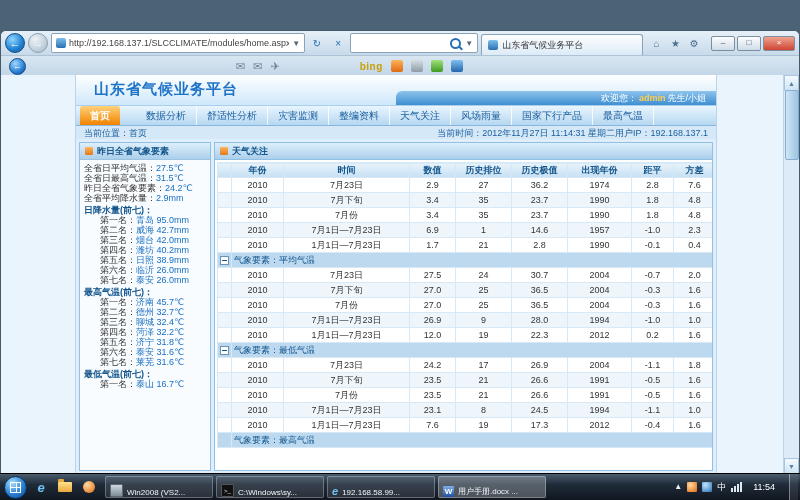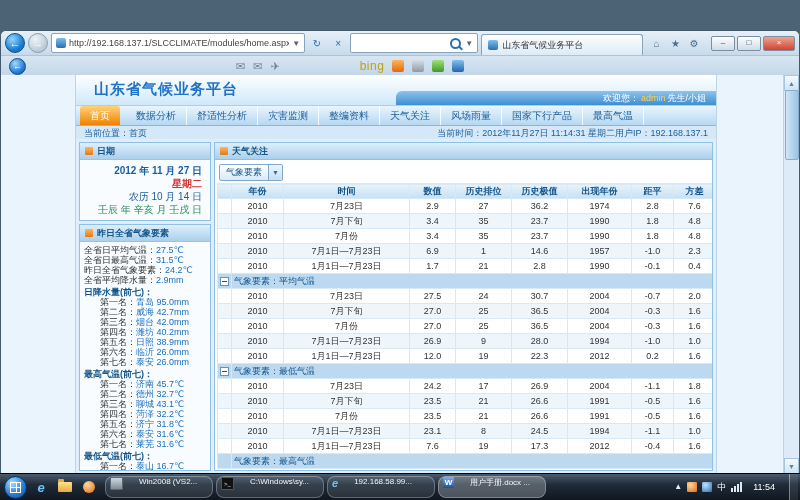--- a/index.html
+++ b/index.html
@@ -39,21 +39,21 @@
       font-size:8px;color:#345;line-height:1}
   .cap.close{background:linear-gradient(#f0a391,#cf4433);color:#fff;width:30px}
 
   .cmdrow{position:relative;height:20px;background:linear-gradient(#d8e6f2,#c2d6e8);
       display:flex;align-items:center;gap:10px;padding:0 8px;border-bottom:1px solid #9fb6c9}
   .orb-sm{width:15px;height:15px;border-radius:50%;background:radial-gradient(circle at 35% 30%,#9fd8ff,#2b7fd4 60%,#0c4a8f);
       border:1px solid #0d4d8d;display:flex;align-items:center;justify-content:center;color:#fff;font-size:9px}
   .cmdcluster{display:flex;gap:8px;align-items:center}
   .cmdcluster.center{margin-left:200px}
   .glyphicon{font-size:11px;color:#6f8296;line-height:1}
-  .binglabel{font-size:12px;font-weight:normal;color:#c8a006;letter-spacing:.5px}
+  .binglabel{font-size:10px;font-weight:bold;color:#c8a006;letter-spacing:.5px}
   .appdot{width:12px;height:12px;border-radius:2px}
   .appdot.orange{background:linear-gradient(#ffb35c,#e06a10)}
   .appdot.green{background:linear-gradient(#9fe07a,#3f9a22)}
   .appdot.blue{background:linear-gradient(#7fc0f0,#2565ad)}
   .appdot.gray{background:linear-gradient(#d7dee4,#8d9aa6)}
 
   
   .viewport{position:absolute;top:44px;left:0;right:0;bottom:0;background:#eaf4fc}
   .scrollbar{position:absolute;top:0;right:0;width:15px;height:100%;background:#dcebf7;border-left:1px solid #bcd4e8}
   .sb-arrow{height:14px;display:flex;align-items:center;justify-content:center;font-size:7px;color:#5b82a6;
@@ -62,28 +62,28 @@
       background:linear-gradient(90deg,#cfe6f6,#9cc4e2);border:1px solid #86add0}
   .sb-arrow.down{position:absolute;bottom:0;left:0;right:0}
 
   .page{position:absolute;left:74px;top:0;width:640px;height:100%;background:#fff;
       border-left:1px solid #bcd4e8;border-right:1px solid #bcd4e8}
   .banner{position:relative;height:30px;background:linear-gradient(#feffff,#cfe8fa);border-bottom:1px solid #aacfec}
   .sitetitle{position:absolute;left:18px;top:5px;font-size:15px;font-weight:bold;color:#1f74c8;letter-spacing:1px}
   .welcomestrip{position:absolute;right:0;bottom:0;height:14px;width:300px;
       background:linear-gradient(#8ec3ec,#3e8fd2);display:flex;align-items:center;justify-content:flex-end;
       padding:0 10px;font-size:9px;color:#fff;gap:2px;border-radius:6px 0 0 0}
-  .welcomestrip .user{color:#ffcf4a;font-weight:normal}
+  .welcomestrip .user{color:#ffcf4a;font-weight:bold}
 
   .menubar{height:19px;background:linear-gradient(#e9f5fe,#b6d8f1);border-bottom:1px solid #89b6da;
       display:flex;align-items:stretch;padding-left:4px}
   .navtab{display:flex;align-items:center;padding:0 10px;font-size:10px;color:#1b5e9e;
       border-right:1px solid rgba(255,255,255,.8);cursor:default;white-space:nowrap}
-  .navtab.active{background:linear-gradient(#ffd27a,#f08200);color:#fff;font-weight:normal;border-radius:3px 3px 0 0;
-      border-right:none;margin-right:6px}
+  .navtab.active{background:linear-gradient(#ffd27a,#f08200);color:#fff;font-weight:bold;border-radius:3px 3px 0 0;
+      border-right:none;margin-right:16px}
 
   .crumbbar{height:15px;background:#d4e8f7;border-bottom:1px solid #b3d2ea;display:flex;align-items:center;
       justify-content:space-between;padding:0 8px;font-size:9px;color:#1b5e9e;white-space:nowrap}
   .crumbright{display:flex;}
 
   .content{position:absolute;left:0;right:0;top:64px;bottom:0;background:#dfeefa;padding:3px;
       display:flex;gap:3px;overflow:hidden}
 
   
   .sidebar{width:132px;flex:0 0 auto;display:flex;flex-direction:column;gap:3px;min-height:0}
@@ -137,22 +137,22 @@
   .flag{width:9px;height:9px;border:1px solid #fff;position:relative}
   .flag::before{content:"";position:absolute;left:50%;top:0;bottom:0;width:1px;background:#fff}
   .flag::after{content:"";position:absolute;top:50%;left:0;right:0;height:1px;background:#fff}
   .qlicon{width:20px;height:20px;border-radius:2px;display:flex;align-items:center;justify-content:center;flex:0 0 auto}
   .iechar{font-size:13px;font-weight:bold;font-style:italic;color:#6fc2f5;line-height:1}
   .foldershape{width:14px;height:10px;border-radius:1px;background:linear-gradient(#ffe08a,#e8a93c);position:relative}
   .foldershape::before{content:"";position:absolute;top:-3px;left:0;width:6px;height:3px;border-radius:1px 1px 0 0;
       background:#e8a93c}
   .mediadot{width:12px;height:12px;border-radius:50%;background:radial-gradient(circle at 35% 30%,#ffd9a0,#e06a10)}
   .taskbtns{display:flex;gap:3px;flex:1;min-width:0;margin-left:2px}
-  .taskbtn{flex:0 1 98px;height:20px;border-radius:8px;border:1px solid rgba(255,255,255,.28);
-      background:rgba(255,255,255,.10);display:flex;align-items:flex-start;gap:16px;padding:0 4px;min-width:0}
+  .taskbtn{flex:0 1 98px;height:20px;border-radius:2px;border:1px solid rgba(255,255,255,.28);
+      background:rgba(255,255,255,.10);display:flex;align-items:flex-end;gap:4px;padding:0 4px;min-width:0}
   .taskbtn.active{background:rgba(255,255,255,.25)}
   .tblabel{font-size:8px;color:#f0f5fa;white-space:nowrap;overflow:hidden;text-overflow:ellipsis}
   .tbicon{flex:0 0 auto;display:flex;align-items:center;justify-content:center}
   .tbicon.server{width:11px;height:11px;background:linear-gradient(#cfd8df,#7e8c98);border:1px solid #5a6875;border-radius:1px}
   .tbicon.cmd{width:11px;height:11px;background:#111;border:1px solid #555;color:#dbe5ec;font-size:6px;line-height:1;border-radius:1px}
   .tbicon.ie{color:#6fc2f5;font-size:11px;font-weight:bold;font-style:italic}
   .tbicon.word{width:11px;height:11px;background:linear-gradient(#7fb0e8,#1d4f9e);border-radius:1px;color:#fff;
       font-size:8px;font-weight:bold;display:flex;align-items:center;justify-content:center}
   .tray{display:flex;align-items:center;gap:5px;padding:0 4px;flex:0 0 auto}
   .trayglyph{font-size:8px;color:#e8f0f6;line-height:1}
@@ -263,32 +263,20 @@
           <span>当前位置：首页</span>
           <span class="crumbright">
             <span>当前时间：2012年11月27日 11:14:31 星期二</span>
             <span>用户IP：192.168.137.1</span>
           </span>
         </div>
 
         <div class="content">
 
           <div class="sidebar">
-            <div class="panel">
-              <div class="panelhead">
-                <span class="phicon"></span>
-                <span>日期</span>
-              </div>
-              <div class="datebody">
-                <div class="d1">2012 年 11 月 27 日</div>
-                <div class="d2">星期二</div>
-                <div class="d3">农历 10 月 14 日</div>
-                <div class="d4">壬辰 年 辛亥 月 壬戌 日</div>
-              </div>
-            </div>
 
             <div class="panel" style="flex:1">
               <div class="panelhead">
                 <span class="phicon"></span>
                 <span>昨日全省气象要素</span>
               </div>
               <div class="weatherbody">
                 <div>
                     <div class="sline"><span class="lbl">全省日平均气温：</span><span class="val">27.5℃</span></div>
                     <div class="sline"><span class="lbl">全省日最高气温：</span><span class="val">31.5℃</span></div>
@@ -300,44 +288,38 @@
                     <div class="gitem"><span class="rk">第一名：</span><span class="st">青岛 </span><span class="vv">95.0mm</span></div>
                     <div class="gitem"><span class="rk">第二名：</span><span class="st">威海 </span><span class="vv">42.7mm</span></div>
                     <div class="gitem"><span class="rk">第三名：</span><span class="st">烟台 </span><span class="vv">42.0mm</span></div>
                     <div class="gitem"><span class="rk">第四名：</span><span class="st">潍坊 </span><span class="vv">40.2mm</span></div>
                     <div class="gitem"><span class="rk">第五名：</span><span class="st">日照 </span><span class="vv">38.9mm</span></div>
                     <div class="gitem"><span class="rk">第六名：</span><span class="st">临沂 </span><span class="vv">26.0mm</span></div>
                     <div class="gitem"><span class="rk">第七名：</span><span class="st">泰安 </span><span class="vv">26.0mm</span></div>
                     <div class="gtitle">最高气温(前七)：</div>
                     <div class="gitem"><span class="rk">第一名：</span><span class="st">济南 </span><span class="vv">45.7℃</span></div>
                     <div class="gitem"><span class="rk">第二名：</span><span class="st">德州 </span><span class="vv">32.7℃</span></div>
-                    <div class="gitem"><span class="rk">第三名：</span><span class="st">聊城 </span><span class="vv">43.1℃</span></div>
+                    <div class="gitem"><span class="rk">第三名：</span><span class="st">聊城 </span><span class="vv">32.4℃</span></div>
                     <div class="gitem"><span class="rk">第四名：</span><span class="st">菏泽 </span><span class="vv">32.2℃</span></div>
                     <div class="gitem"><span class="rk">第五名：</span><span class="st">济宁 </span><span class="vv">31.8℃</span></div>
                     <div class="gitem"><span class="rk">第六名：</span><span class="st">泰安 </span><span class="vv">31.6℃</span></div>
                     <div class="gitem"><span class="rk">第七名：</span><span class="st">莱芜 </span><span class="vv">31.6℃</span></div>
                     <div class="gtitle">最低气温(前七)：</div>
                     <div class="gitem"><span class="rk">第一名：</span><span class="st">泰山 </span><span class="vv">16.7℃</span></div>
                   </div>
               </div>
             </div>
           </div>
 
           <div class="main">
             <div class="mainhead">
               <span class="phicon"></span>
               <span>天气关注</span>
             </div>
             <div class="mainbody">
-              <div class="filterrow">
-                <div class="dropdown">
-                  <span class="dd-label">气象要素</span>
-                  <span class="dd-arrow">▼</span>
-                </div>
-              </div>
               <table class="wtable">
                 <colgroup>
                   <col style="width:14px">
                     <col style="width:52px">
                     <col style="width:126px">
                     <col style="width:46px">
                   <col style="width:56px">
                     <col style="width:56px">
                     <col style="width:64px">
                     <col style="width:42px">

